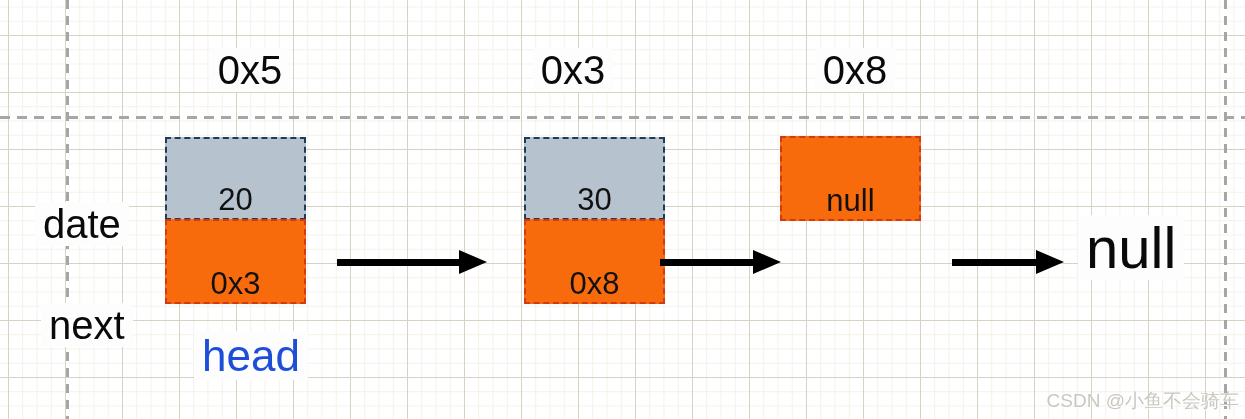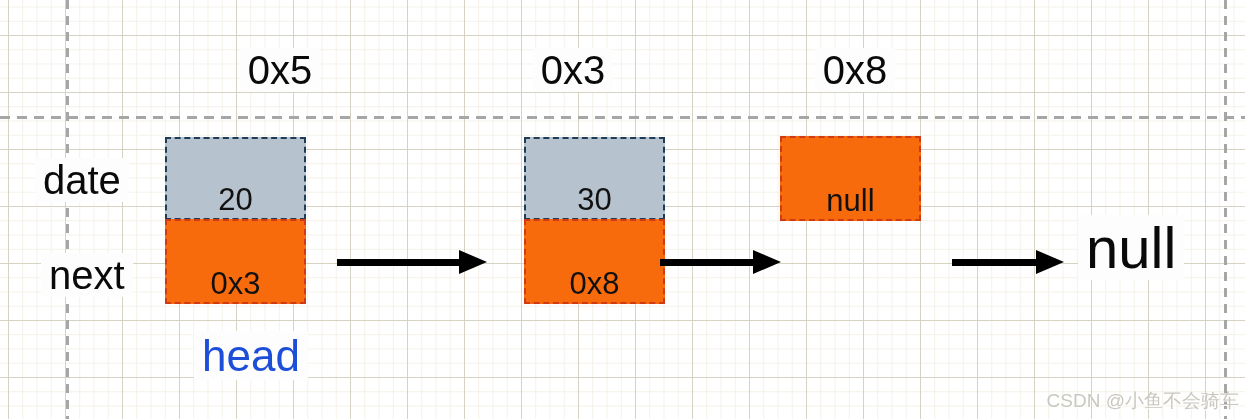--- a/index.html
+++ b/index.html
@@ -32,21 +32,21 @@
 
   
   .addr {
     position: absolute; top: 47px; width: 170px;
     text-align: center; font-size: 40px; color: #0a0a0a; line-height: 46px;
   }
   .label-bg { background: #fdfdfd; padding: 0 8px; }
 
   
   .row-label {
-    position: absolute; font-size: 40px; color: #0a0a0a; line-height: 46px;
+    position: absolute; font-size: 40px; color: #0a0a0a; line-height: 46px; margin-top: 44px;
   }
 
   
   .node { position: absolute; top: 137px; width: 170px; }
   .cell {
     box-sizing: border-box; width: 141px;
     display: flex; align-items: flex-end; justify-content: center;
     font-size: 31px; color: #111111;
   }
   .cell-data {
@@ -89,26 +89,26 @@
 </style>
 </head>
 <body>
 
 <div class="canvas">
 
   <div class="guide-v" style="left: 66px;"></div>
   <div class="guide-v" style="left: 1224px;"></div>
   <div class="guide-h" style="top: 116px;"></div>
 
-  <div class="addr" style="left: 175px; padding-left: 20px;"><span class="label-bg">0x5</span></div>
+  <div class="addr" style="left: 165px;"><span class="label-bg">0x5</span></div>
   <div class="addr" style="left: 488px;"><span class="label-bg">0x3</span></div>
   <div class="addr" style="left: 770px;"><span class="label-bg">0x8</span></div>
 
   <div class="row-label" style="left: 35px; top: 157px;"><span class="label-bg">date</span></div>
-  <div class="row-label" style="left: 41px; top: 252px;"><span class="label-bg">next</span></div>
+  <div class="row-label" style="left: 41px; top: 258px;"><span class="label-bg">next</span></div>
 
   <div class="node" style="left: 165px;">
     <div class="cell cell-data">
         <span>20</span>
       </div>
     <div class="cell cell-next">
         <span>0x3</span>
       </div>
   </div>
 

